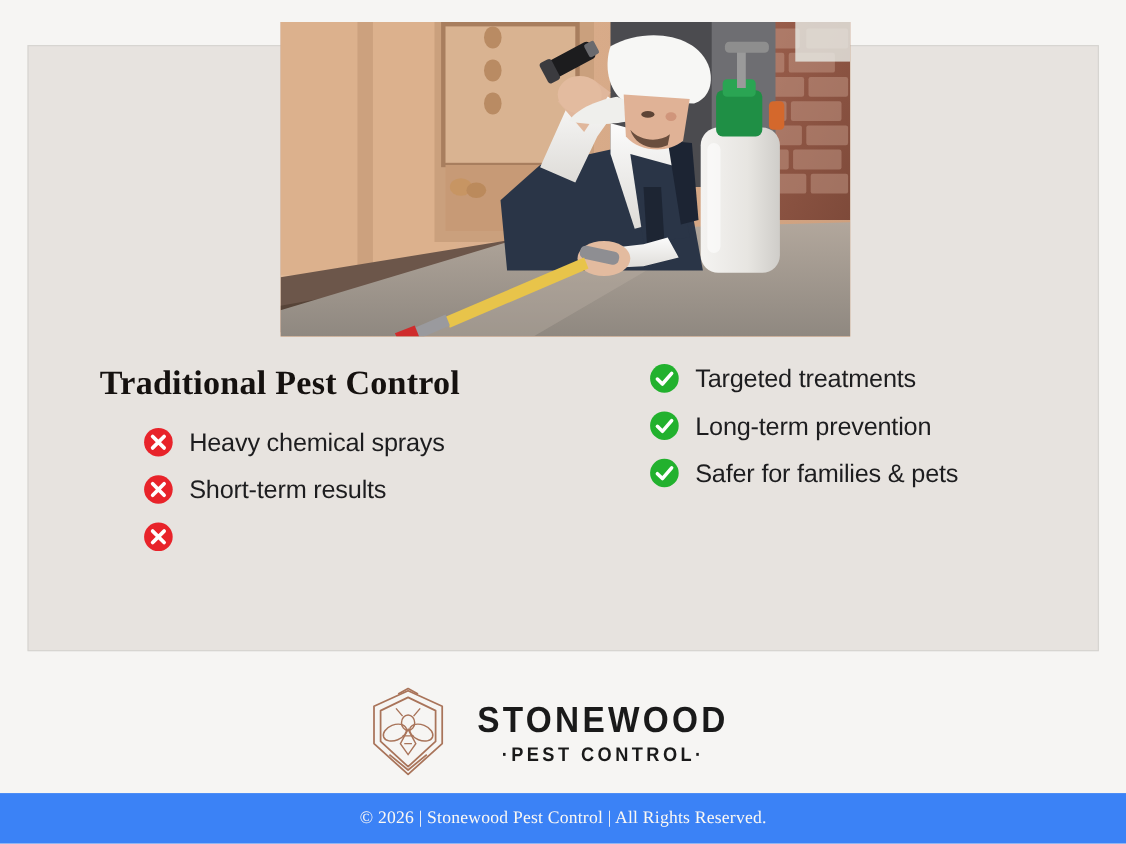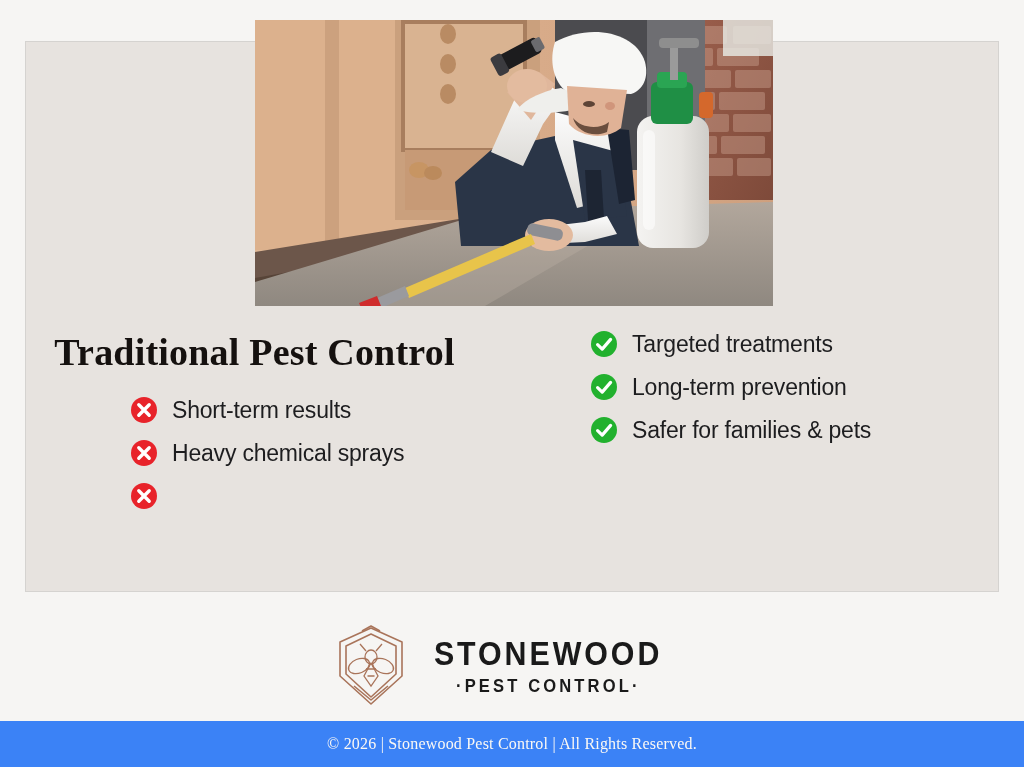--- a/index.html
+++ b/index.html
@@ -47,21 +47,21 @@
     width: 974px;
     display: flex;
   }
   .column {
     width: 50%;
     box-sizing: border-box;
   }
   .col-heading {
     font-family: "Liberation Serif", serif;
     font-weight: bold;
-    font-size: 38px;
+    font-size: 31px;
     color: #15110f;
     text-align: center;
     letter-spacing: 0.2px;
     margin: 0 0 22px 0;
     white-space: nowrap;
   }
   #col-traditional .col-heading { padding-right: 28px; }
   #col-eco .col-heading { padding-right: 22px; }
 
   .bullet-list {
@@ -269,28 +269,28 @@
 <div id="columns">
 
   <div class="column" id="col-traditional">
     <div class="col-heading">Traditional Pest Control</div>
     <ul class="bullet-list">
       <li class="bullet-item">
         <svg class="bullet-icon" viewBox="0 0 28 28" xmlns="http://www.w3.org/2000/svg" aria-hidden="true">
           <circle cx="14" cy="14" r="13" fill="#e8232a"></circle>
           <path d="M8.8 8.8 L19.2 19.2 M19.2 8.8 L8.8 19.2" stroke="#ffffff" stroke-width="3.4" stroke-linecap="round"></path>
         </svg>
-        <span class="bullet-text">Short-term results</span>
+        <span class="bullet-text">Heavy chemical sprays</span>
       </li>
       <li class="bullet-item">
         <svg class="bullet-icon" viewBox="0 0 28 28" xmlns="http://www.w3.org/2000/svg" aria-hidden="true">
           <circle cx="14" cy="14" r="13" fill="#e8232a"></circle>
           <path d="M8.8 8.8 L19.2 19.2 M19.2 8.8 L8.8 19.2" stroke="#ffffff" stroke-width="3.4" stroke-linecap="round"></path>
         </svg>
-        <span class="bullet-text">Heavy chemical sprays</span>
+        <span class="bullet-text">Short-term results</span>
       </li>
       <li class="bullet-item">
         <svg class="bullet-icon" viewBox="0 0 28 28" xmlns="http://www.w3.org/2000/svg" aria-hidden="true">
           <circle cx="14" cy="14" r="13" fill="#e8232a"></circle>
           <path d="M8.8 8.8 L19.2 19.2 M19.2 8.8 L8.8 19.2" stroke="#ffffff" stroke-width="3.4" stroke-linecap="round"></path>
         </svg>
       </li>
     </ul>
   </div>
 

